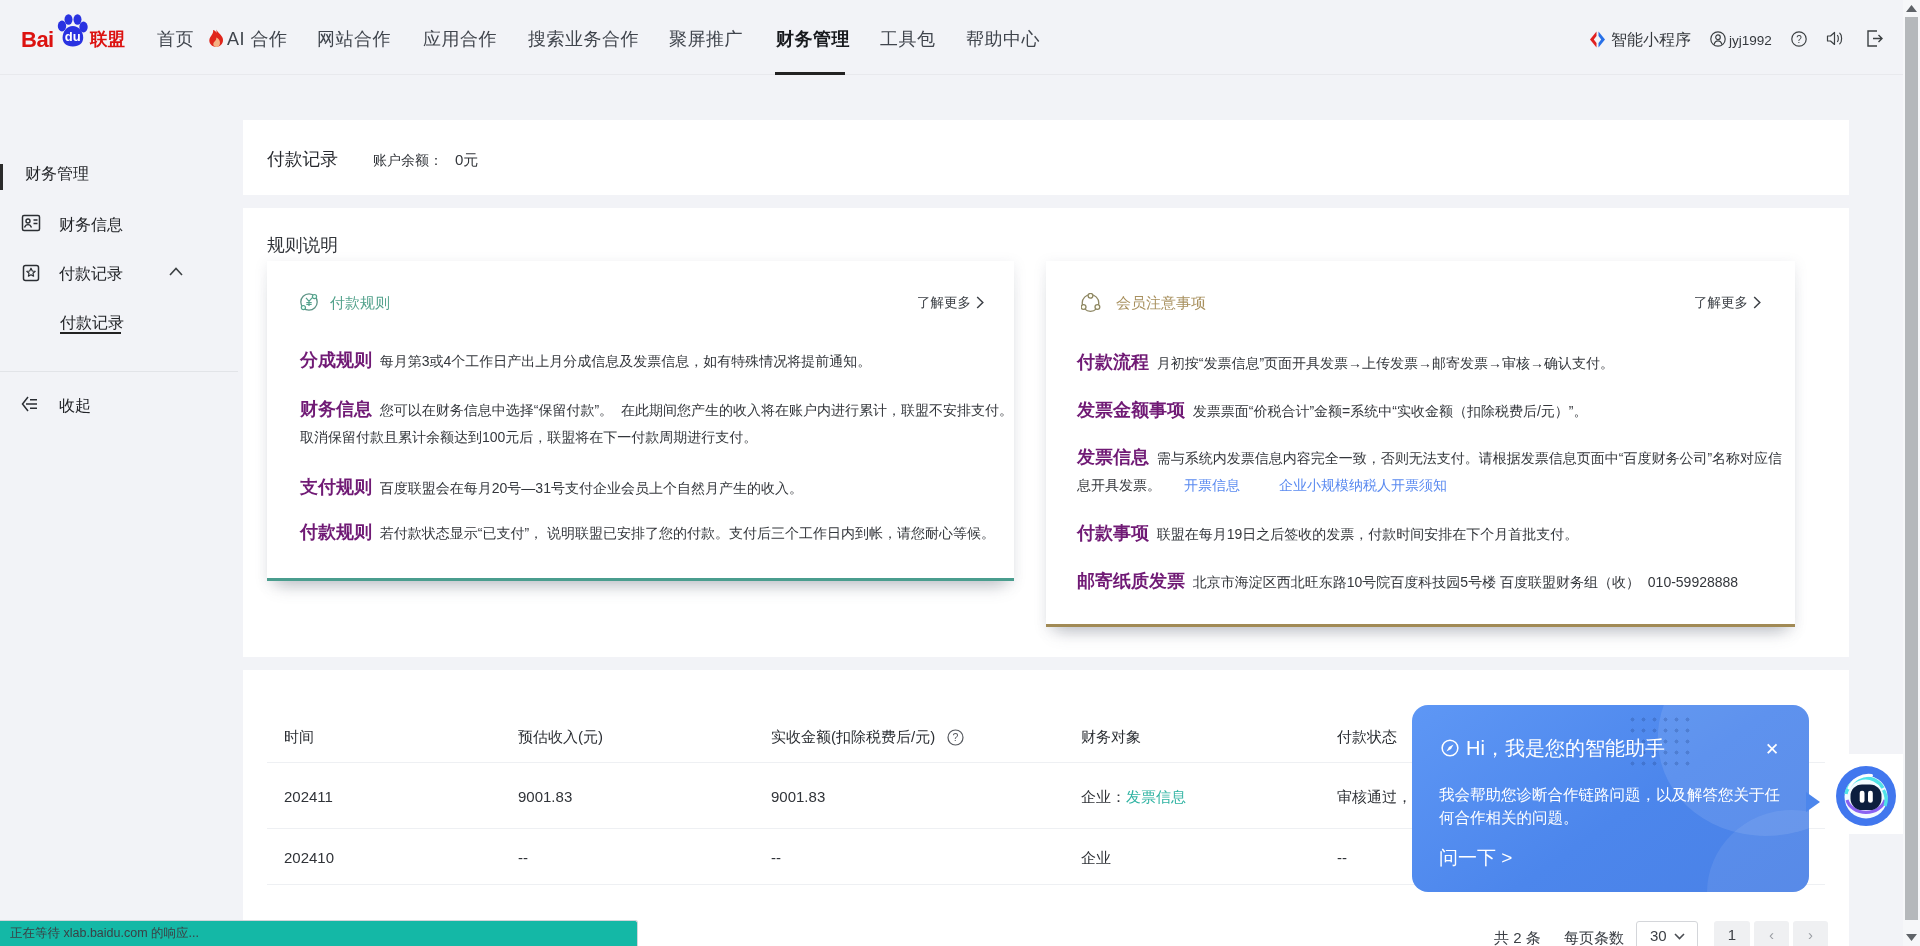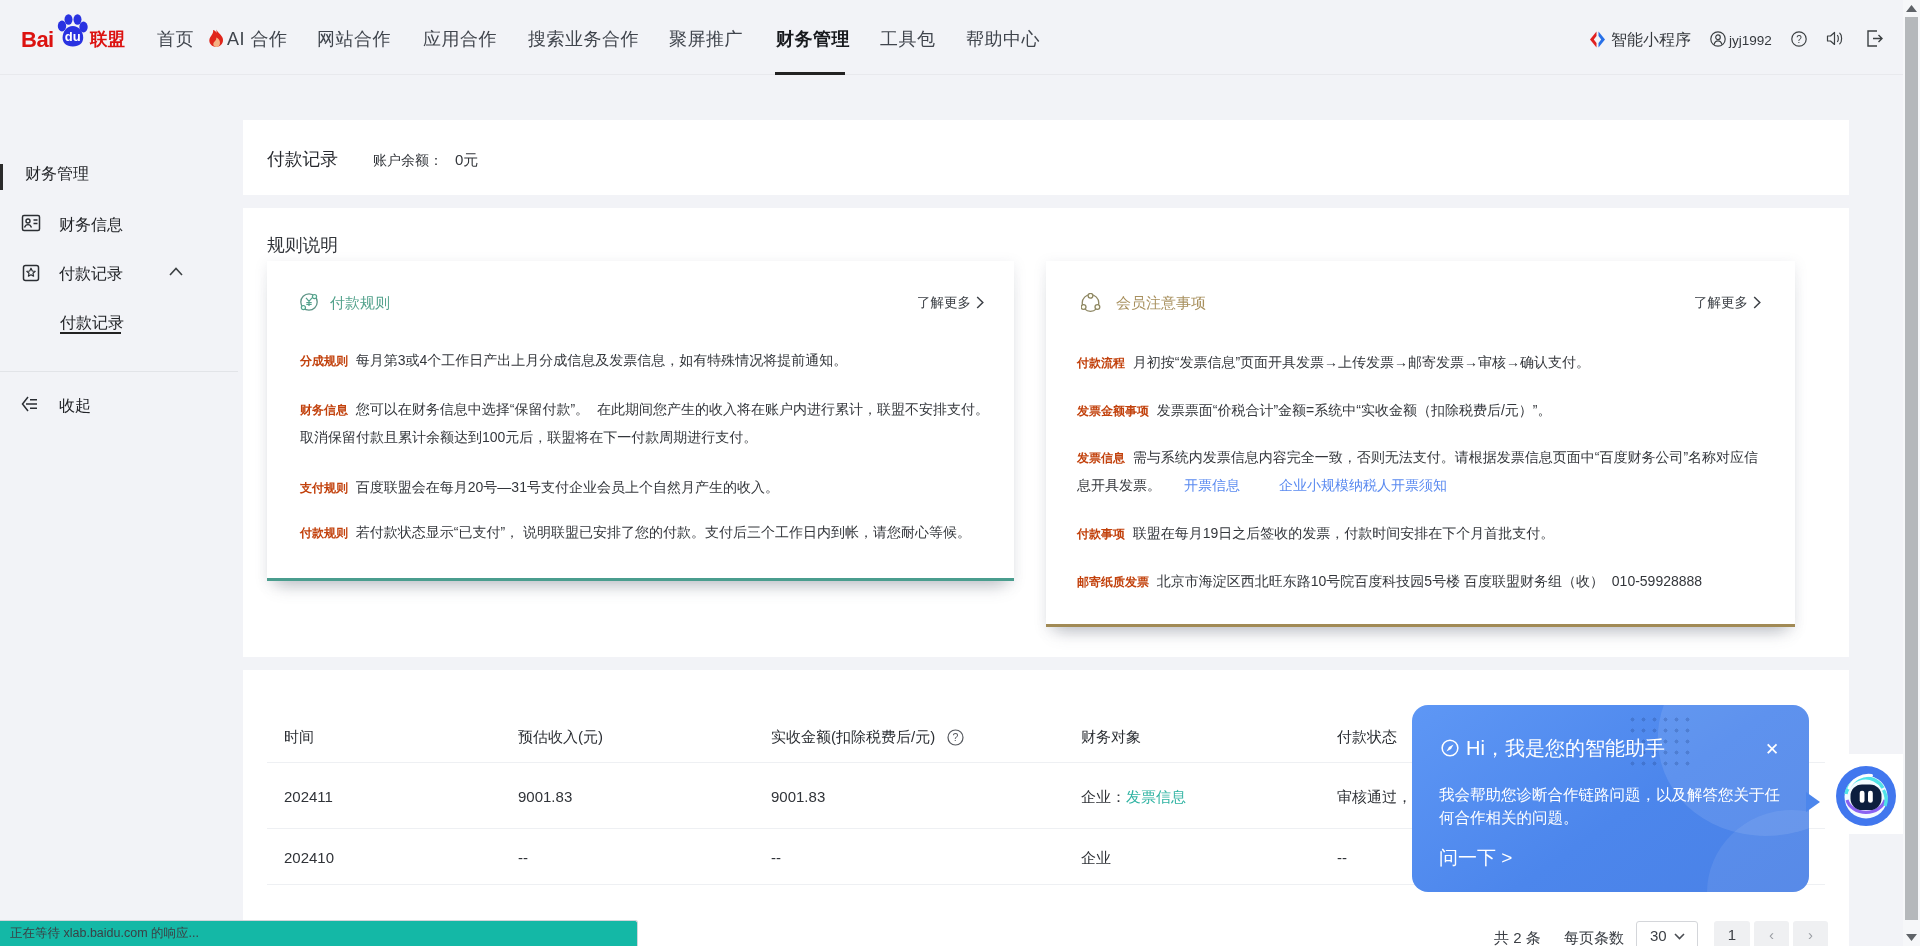--- a/index.html
+++ b/index.html
@@ -23,21 +23,21 @@
 #panel1 { top:120px; height:75px; }
 #panel2 { top:208px; height:449px; }
 #panel3 { top:670px; height:276px; }
 
 .card { position:absolute; background:#fff; box-shadow:0 3px 12px rgba(120,125,140,0.16), 0 14px 16px -10px rgba(90,95,110,0.35); }
 #cardL { left:267px; top:261px; width:747px; height:320px; border-bottom:3px solid #4a9d8e; }
 #cardR { left:1046px; top:261px; width:749px; height:366px; border-bottom:3px solid #a18a55; }
 .ctitle { position:absolute; font-size:15px; }
 .more { position:absolute; font-size:13.5px; color:#3c4046; }
 .para { position:absolute; font-size:14px; color:#33363b; line-height:27px; }
-.para b { color:#c2410c; font-size:12px; }
+.para b { color:#701a75; font-size:18px; }
 .lnk { color:#5a8af0;margin-left:19px; }
 
 .th { position:absolute; font-size:15px; color:#2b2e33; line-height:20px; }
 .td { position:absolute; font-size:15px; color:#303338; line-height:20px; }
 .tline { position:absolute; left:267px; width:1558px; height:1px; background:#eef0f3; }
 .tlink { color:#2fb3a2; }
 
 .pgtxt { position:absolute; font-size:15px; color:#3c4046; }
 .pgbox { position:absolute; top:921px; height:28px; border-radius:3px; font-size:15px; color:#3c4046; text-align:center; line-height:28px; }
 

